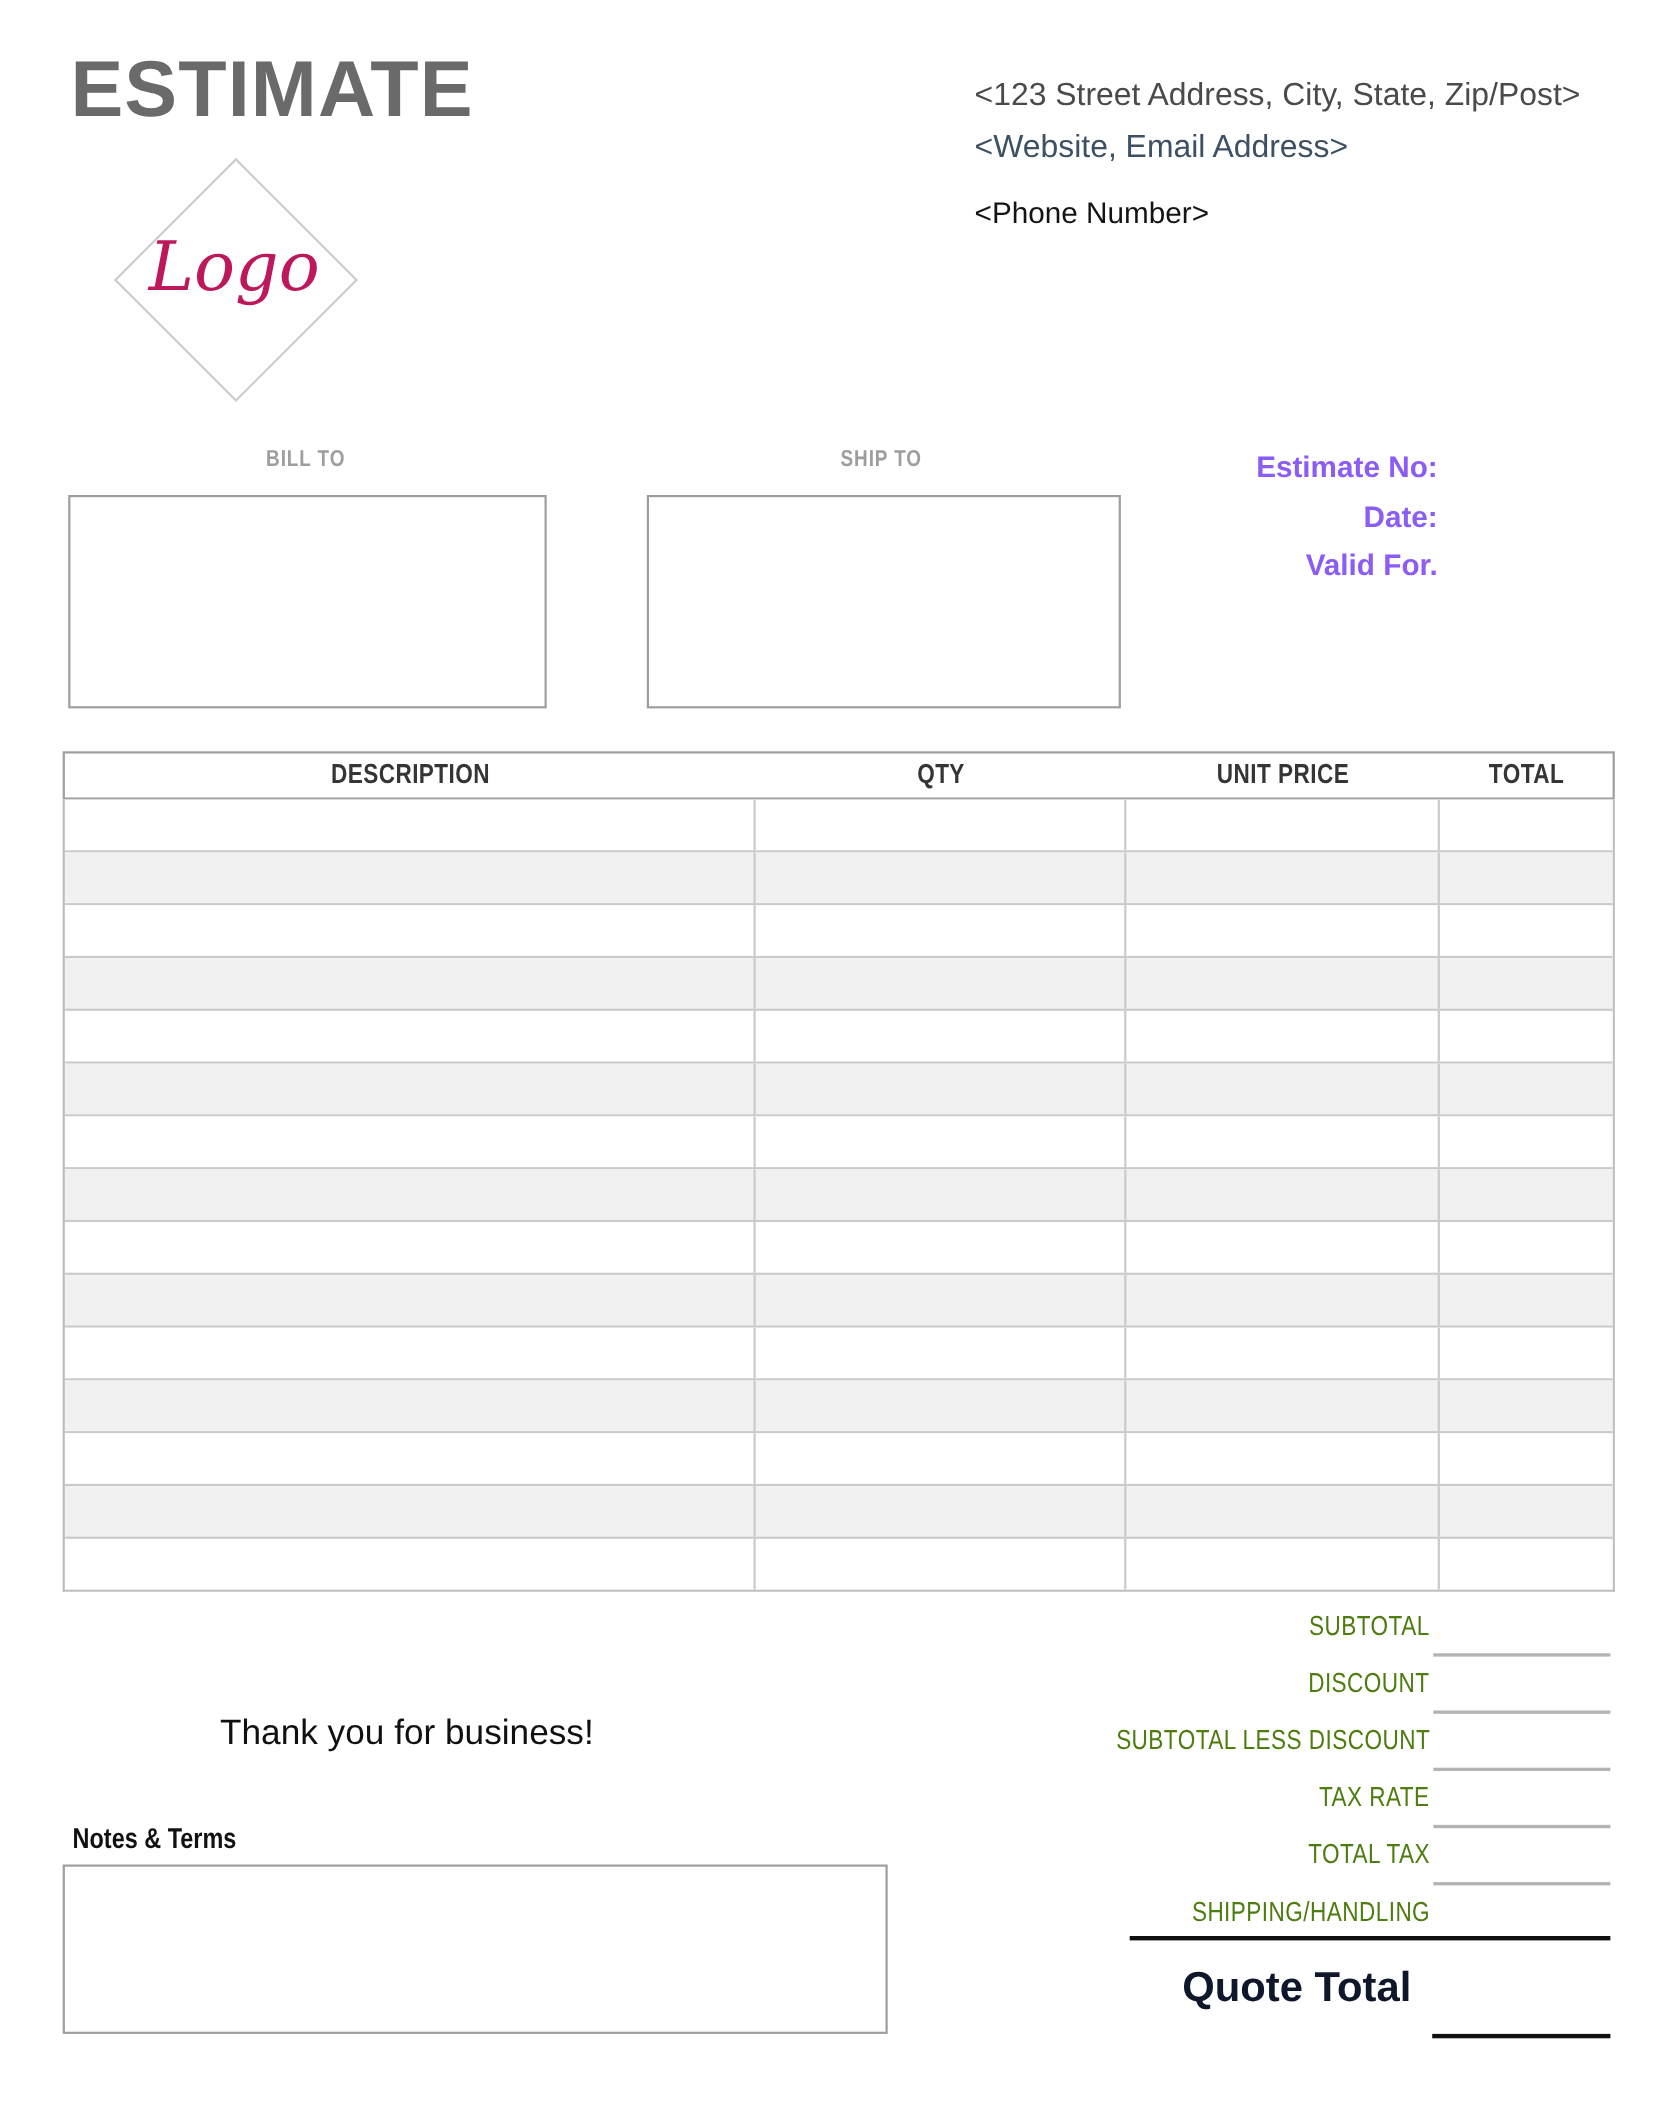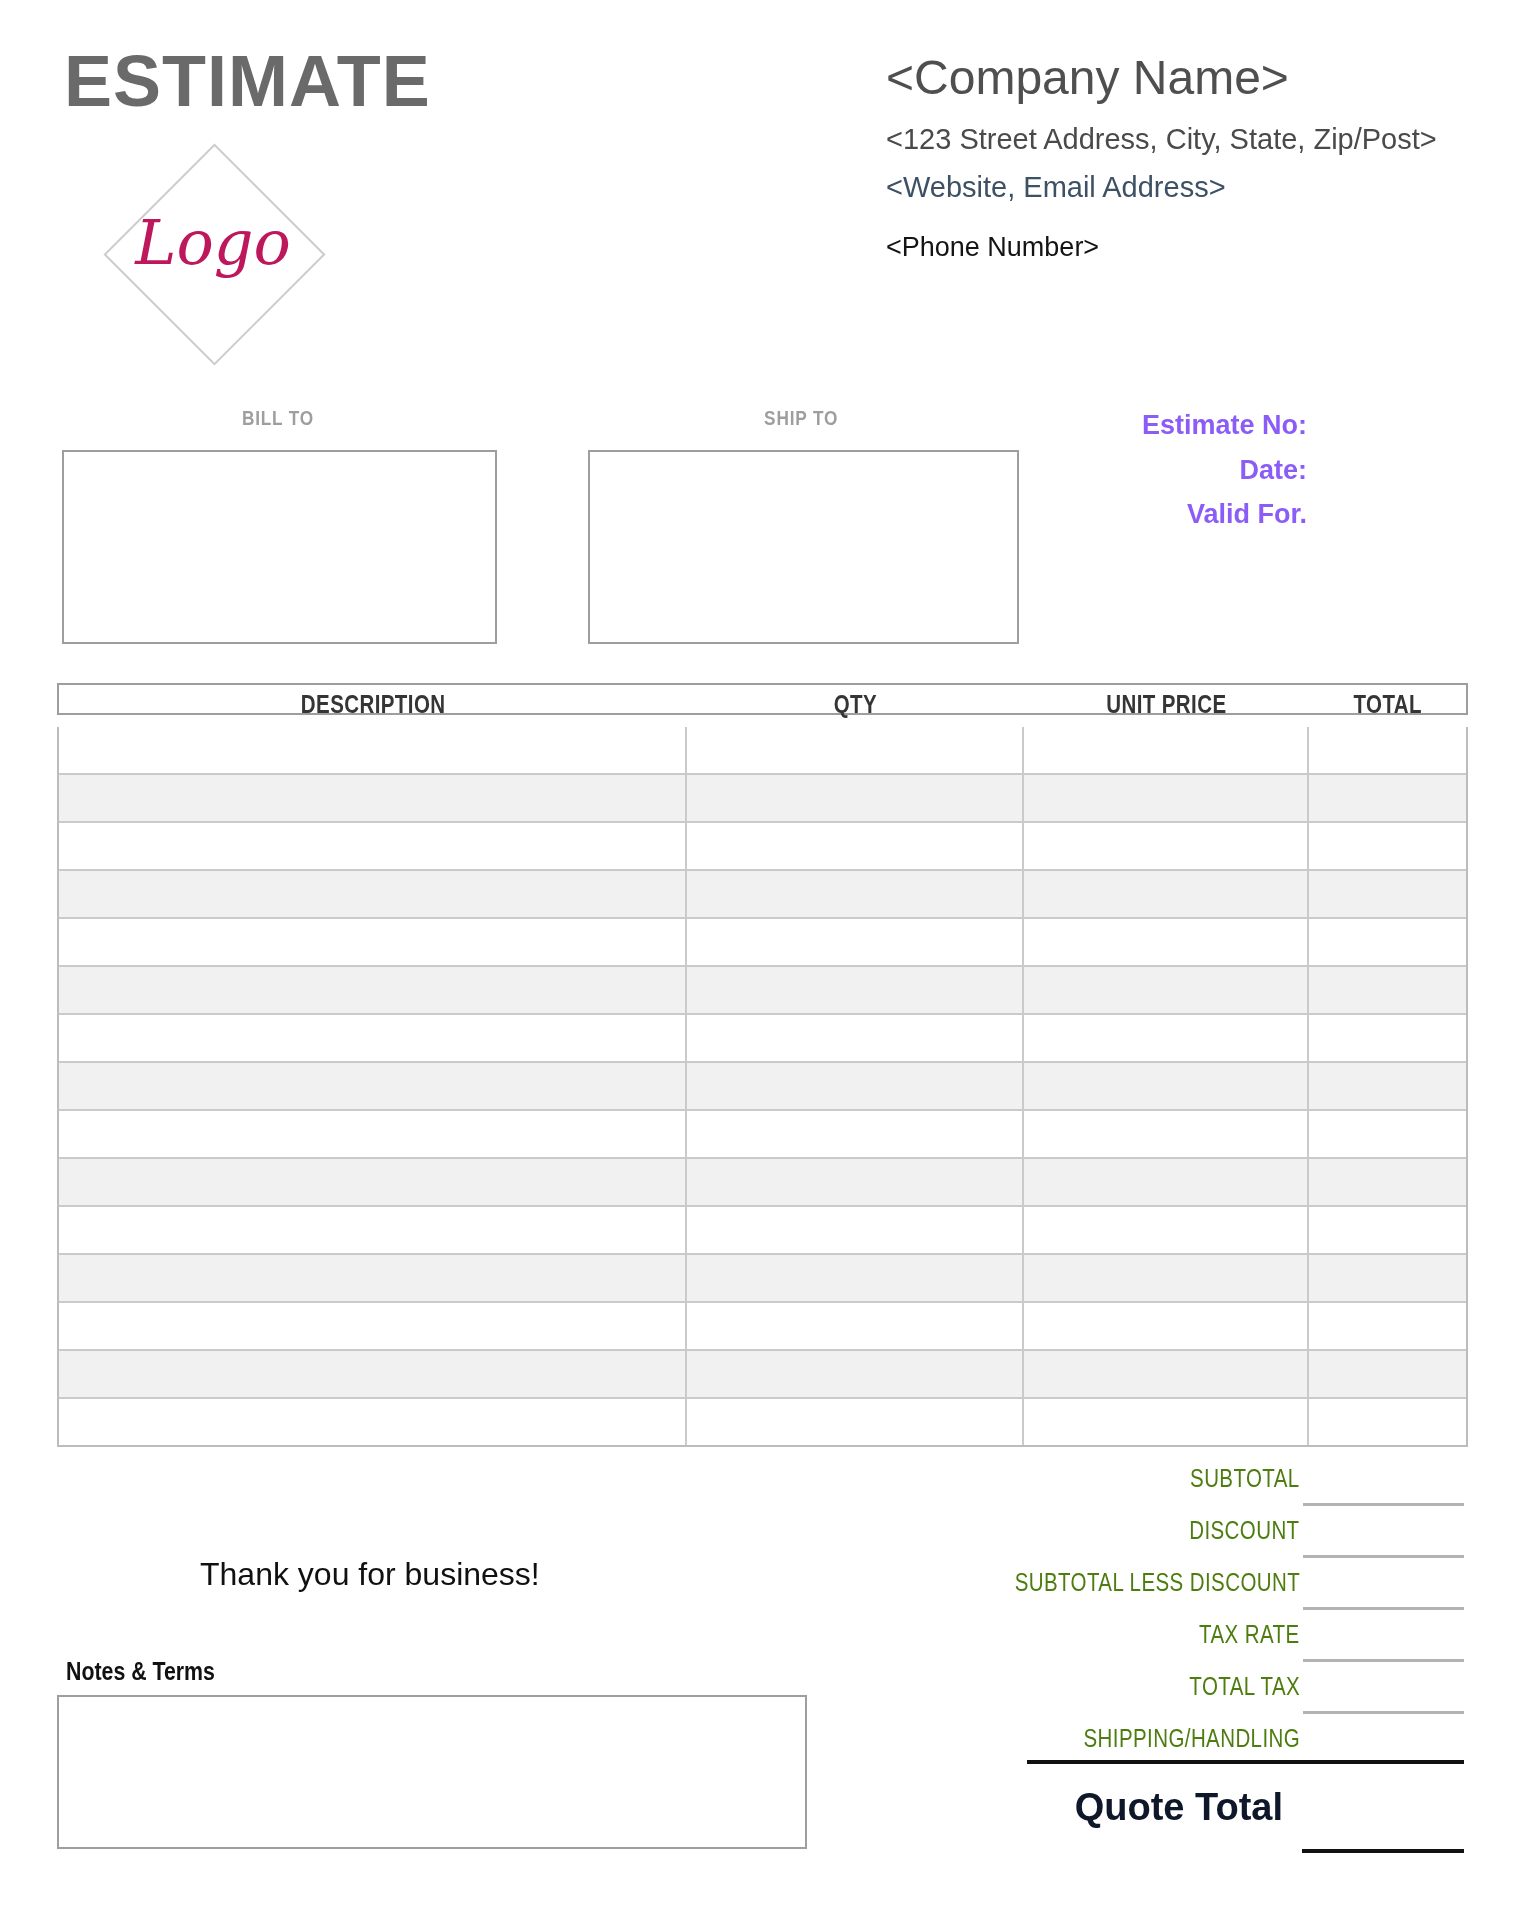--- a/index.html
+++ b/index.html
@@ -32,21 +32,21 @@
   .ship-label { left:588px; width:427px; }
   .party-box { top:450px; height:194px; border:2px solid #9e9e9e; background:#ffffff; box-sizing:border-box; }
   .bill-box { left:62px;  width:435px; }
   .ship-box { left:588px; width:431px; }
 
   
   .meta-label { left:950px; width:357px; text-align:right; font-size:27px; font-weight:700; color:#8b5cf6; }
   .meta-value { left:1315px; width:150px; height:34px; font-size:25px; color:#121212; }
 
   
-  .tbl-header { left:57px; top:683px; width:1411px; height:32px; border:2px solid #9e9e9e; box-sizing:border-box; display:flex; background:#ffffff; }
+  .tbl-header { left:57px; top:683px; width:1411px; height:44px; border:2px solid #9e9e9e; box-sizing:border-box; display:flex; background:#ffffff; }
   .th { font-size:25px; font-weight:700; color:#353535; line-height:39px; text-align:center; letter-spacing:0.5px; }
   .tbl-body { left:57px; top:727px; width:1411px; border:2px solid #bcbcbc; border-top:none; box-sizing:border-box; background:#ffffff; }
   .t-row { display:flex; height:48px; box-sizing:border-box; border-bottom:2px solid #cacaca; background:#ffffff; }
   .t-row:last-child { border-bottom:none; height:46px; }
   .t-row.alt { background:#f1f1f2; }
   .t-cell { box-sizing:border-box; border-right:2px solid #cacaca; height:100%; font-size:24px; color:#222; padding:4px 10px; }
   .c0 { width:628px; }
   .c1 { width:337px; }
   .c2 { width:285px; }
   .c3 { flex:1; border-right:none !important; }
@@ -68,21 +68,20 @@
 </head>
 <body>
 
 <div class="page">
 
   <div class="abs title">ESTIMATE</div>
   <div class="abs logo-diamond"></div>
   <div class="abs logo-text">Logo</div>
 
   <div class="abs company">
-    <div class="company-name">&lt;Company Name&gt;</div>
     <div class="company-address">&lt;123 Street Address, City, State, Zip/Post&gt;</div>
     <div class="company-website">&lt;Website, Email Address&gt;</div>
     <div class="company-phone">&lt;Phone Number&gt;</div>
   </div>
 
   <div class="abs party-label bill-label"><span class="cond cond-c">BILL TO</span></div>
   <div class="abs party-label ship-label"><span class="cond cond-c">SHIP TO</span></div>
   <div class="abs party-box bill-box"></div>
   <div class="abs party-box ship-box"></div>
 

